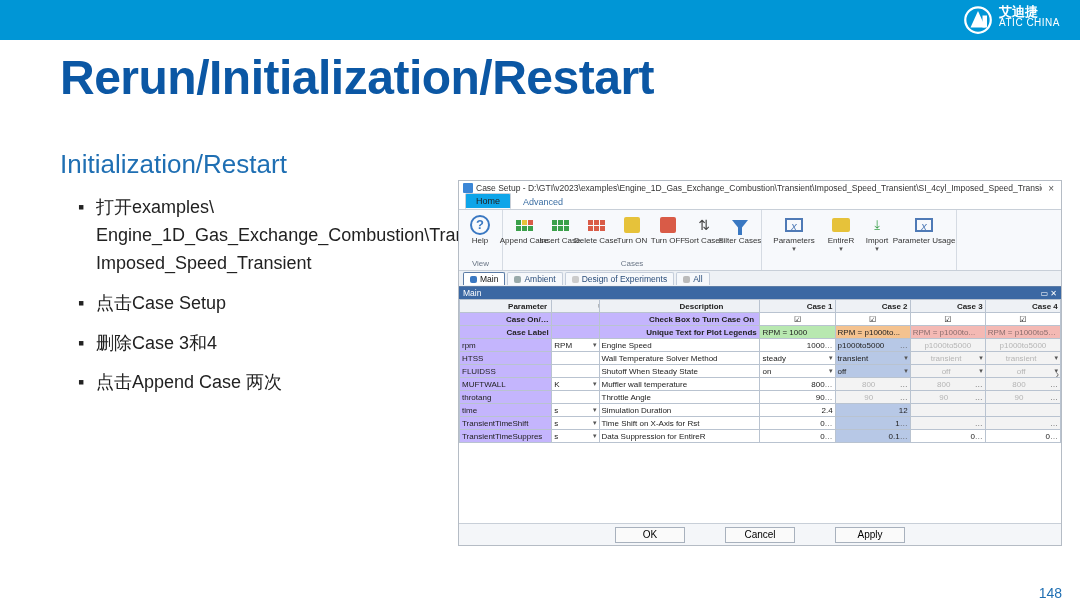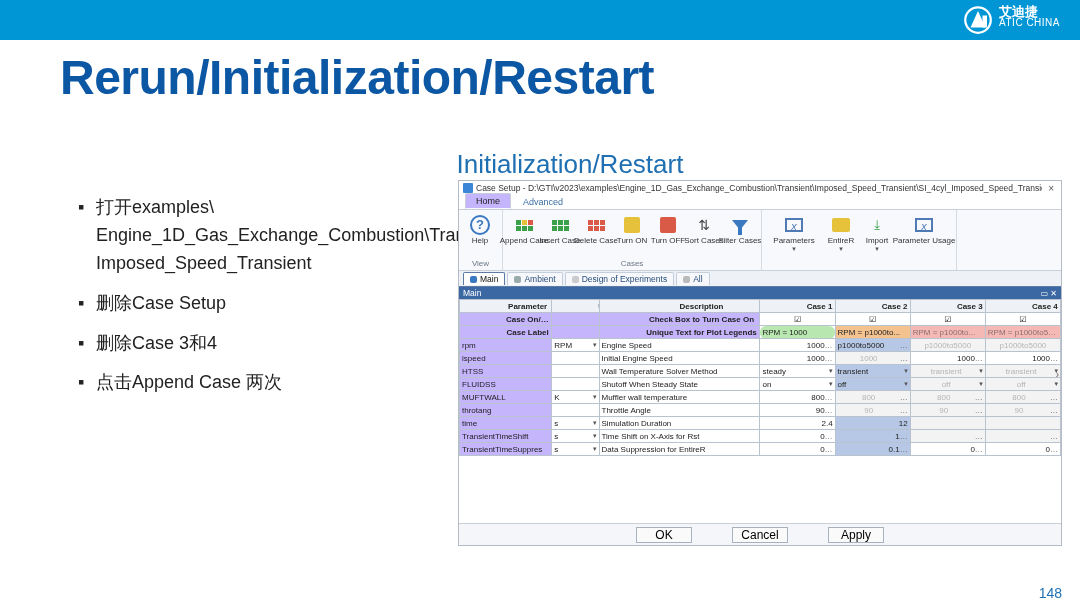--- a/index.html
+++ b/index.html
@@ -9,37 +9,37 @@
   .top-banner { width: 100%; height: 40px; background: #0096d6; display: flex; justify-content: flex-end; align-items: center; padding-right: 20px; color: #fff; }
   .logo-box { display: flex; gap: 6px; }
   .logo-svg { width: 30px; height: 30px; }
   .brand-text { line-height: 1; }
   .brand-text .cn { font-size: 13px; font-weight: bold; }
   .brand-text .en { font-size: 10px; letter-spacing: 0.5px; }
 
   
   .slide { position: absolute; left: 0; top: 40px; right: 0; bottom: 0; padding: 10px 0 0 60px; }
   .title { color: #0b57a4; font-size: 48px; font-weight: 700; letter-spacing: -0.5px; }
-  .subtitle { color: #1f6fb3; font-size: 26px; font-weight: 400; margin-top: 44px; text-align: center; }
+  .subtitle { color: #1f6fb3; font-size: 26px; font-weight: 400; margin-top: 44px; }
   .bullets { margin: 14px 0 0 18px; font-size: 18px; color: #222; line-height: 1.55; }
   .bullets li { list-style: none; position: relative; padding-left: 18px; margin-bottom: 12px; max-width: 320px; }
   .bullets li::before { content: "▪"; position: absolute; left: 0; color: #222; }
 
   .page-number { position: absolute; right: 18px; bottom: 6px; color: #1f6fb3; font-size: 14px; }
 
   
   .app-window { position: absolute; left: 458px; top: 180px; width: 604px; height: 366px; border: 1px solid #b5bcc5; background: #fff; font-family: Tahoma, Arial, sans-serif; font-size: 9px; color: #222; }
   .app-title { height: 14px; background: #fff; display: flex; align-items: center; padding: 0 4px; gap: 3px; }
   .app-title-icon { width: 10px; height: 10px; background: #3b86d6; border-radius: 1px; }
   .app-title-text { font-size: 8.5px; color: #333; white-space: nowrap; overflow: hidden; flex: 1; }
   .app-close { font-size: 10px; color: #555; padding: 0 3px; }
 
   .ribbon-tabs { height: 14px; display: flex; align-items: flex-end; padding-left: 6px; gap: 2px; }
   .ribbon-tab { font-size: 9px; padding: 2px 10px; color: #3b6ea3; }
-  .ribbon-tab.active { border: 1px solid #c8cfd8; border-bottom: 1px solid #f7f9fc; border-radius: 2px 2px 0 0; background: #c4b5fd; color: #222; }
+  .ribbon-tab.active { border: 1px solid #c8cfd8; border-bottom: 1px solid #f7f9fc; border-radius: 2px 2px 0 0; background: #0ea5e9; color: #222; }
 
   .ribbon { height: 62px; border: 1px solid #c8cfd8; border-left: none; border-right: none; background: #f7f9fc; display: flex; position: relative; }
   .ribbon-group { border-right: 1px solid #d5dbe3; padding: 2px 4px; display: flex; flex-direction: column; }
   .ribbon-group-label { text-align: center; font-size: 8px; color: #6a7686; margin-top: auto; padding-top: 1px; }
   .ribbon-btns { display: flex; gap: 2px; }
   .rbtn { width: 34px; display: flex; flex-direction: column; align-items: center; padding-top: 2px; }
   .rbtn.wide { width: 56px; }
   .rbtn-icon { width: 22px; height: 22px; display: flex; align-items: center; justify-content: center; margin-bottom: 1px; }
   .rbtn-label { font-size: 8px; line-height: 1.05; text-align: center; color: #333; white-space: nowrap; }
   .drop-caret::after{ content:"▾"; font-size:7px; color:#555; display:block; }
@@ -52,32 +52,32 @@
 
   .pane-title { height: 12px; background: #3b68a3; color: #fff; font-size: 8.5px; padding-left: 4px; display:flex; align-items:center; justify-content:space-between;}
   .pane-title .winicons{ font-size:8px; padding-right:4px; }
 
   
   .grid { width: 100%; border-collapse: collapse; table-layout: fixed; }
   .grid th, .grid td { border: 1px solid #b9c3d0; font-size: 8px; padding: 1px 2px; height: 13px; overflow: hidden; white-space: nowrap; text-overflow: ellipsis; }
   .grid th { background: #eef1f5; padding-left: 46px; }
   .grid .rowhdr { background: #c4b5fd; }
   .cell-sel { background: #b7c8e6 !important; }
-  .cell-hl-green { background: #b8e8b0; border-radius: 6px; }
+  .cell-hl-green { background: #b8e8b0; }
   .cell-hl-orange { background: #f4c28f; }
   .cell-hl-pink { background: #f4b9b4; color:#8c6e6e; }
   .cell-dim { color: #b5b5b5; background:#f3f3f3; text-align:center;}
   .cell-center{ text-align:center; }
   .cell-num{ text-align:right; padding-right:4px; }
   .caret-cell::after{ content:"▾"; float:right; font-size:7px; color:#555; }
   .dots::after{ content:"…"; float:right; color:#555; }
   .overflow-arrow{ position:absolute; right:2px; top: 188px; font-size:10px; color:#666; }
 
   .bottom-buttons { position: absolute; left:0; right:0; bottom: 0; height: 22px; display: flex; justify-content: center; align-items: center; gap: 40px; border-top: 1px solid #c8cfd8; background: #f4f6f9; }
-  .bottom-buttons button { font-size: 12px; width: 56px; height: 16px; background: #fafafa; border: 1px solid #a8b1bd; }
+  .bottom-buttons button { font-size: 10px; width: 70px; height: 16px; background: #fafafa; border: 1px solid #a8b1bd; }
 
   
   .ic-help{ width:20px;height:20px;border:2px solid #3a78c2;border-radius:50%;color:#3a78c2;font-weight:bold;font-size:13px;line-height:16px;text-align:center; }
   .ic-bars{ display:grid; grid-template-columns:repeat(3,5px); grid-auto-rows:5px; gap:1px; }
   .ic-bars span{ background:#3aa04a; }
   .ic-bars.red span{ background:#d95b47; }
   .ic-bars.multi span:nth-child(1){background:#3aa04a;} .ic-bars.multi span:nth-child(2){background:#e6c23a;} .ic-bars.multi span:nth-child(3){background:#d95b47;}
   .ic-funnel{ width:0;height:0;border-left:8px solid transparent;border-right:8px solid transparent;border-top:10px solid #3a78c2; position:relative;}
   .ic-funnel::after{content:"";position:absolute;left:-2px;top:-3px;width:4px;height:8px;background:#3a78c2;}
   .ic-sort{ font-size:14px; color:#444; }
@@ -102,21 +102,21 @@
       <div class="en">ATIC CHINA</div>
     </div>
   </div>
 </div>
 
 <div class="slide">
   <h1 class="title">Rerun/Initialization/Restart</h1>
   <h2 class="subtitle">Initialization/Restart</h2>
   <ul class="bullets">
     <li>打开examples\ Engine_1D_Gas_Exchange_Combustion\Transient\ Imposed_Speed_Transient</li>
-    <li>删除Case Setup</li>
+    <li>点击Case Setup</li>
     <li>删除Case 3和4</li>
     <li>点击Append Case 两次</li>
   </ul>
 </div>
 
 <div class="page-number">148</div>
 
 <div class="app-window">
   <div class="app-title">
     <span class="app-title-icon"></span>
@@ -296,29 +296,20 @@
     <tr>
           <td class="rowhdr">rpm</td>
           <td class="caret-cell">RPM</td>
           <td>Engine Speed</td>
           <td class="cell-num dots">1000</td>
           <td class="cell-sel dots">p1000to5000</td>
           <td class="cell-dim">p1000to5000</td>
           <td class="cell-dim">p1000to5000</td>
         </tr>
     <tr>
-          <td class="rowhdr">ispeed</td>
-          <td></td>
-          <td>Initial Engine Speed</td>
-          <td class="cell-num dots">1000</td>
-          <td class="cell-dim dots">1000</td>
-          <td class="cell-num dots">1000</td>
-          <td class="cell-num dots">1000</td>
-        </tr>
-    <tr>
           <td class="rowhdr">HTSS</td>
           <td></td>
           <td>Wall Temperature Solver Method</td>
           <td class="caret-cell">steady</td>
           <td class="cell-sel caret-cell">transient</td>
           <td class="cell-dim caret-cell">transient</td>
           <td class="cell-dim caret-cell">transient</td>
         </tr>
     <tr>
           <td class="rowhdr">FLUIDSS</td>

